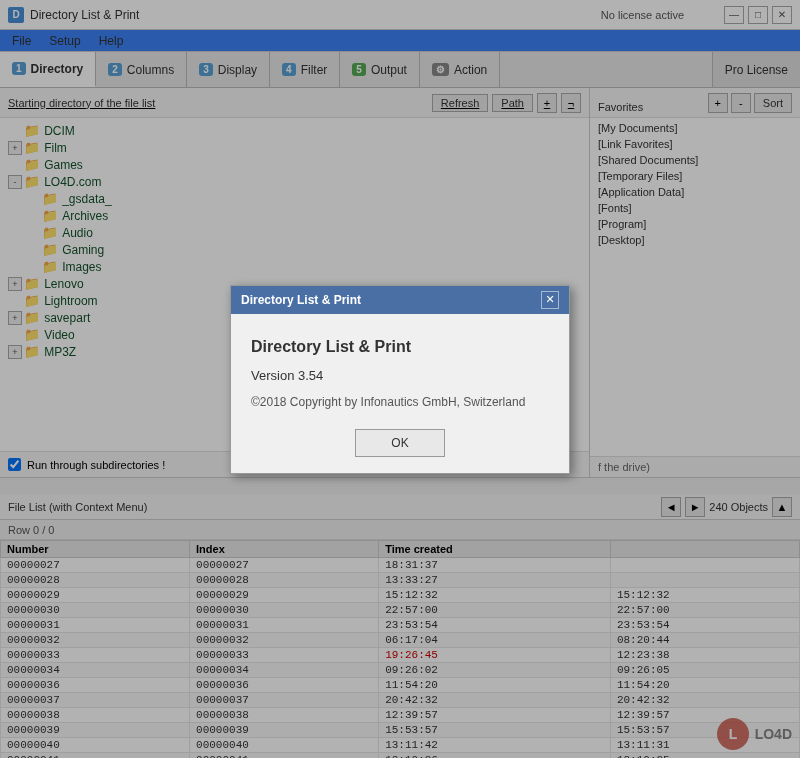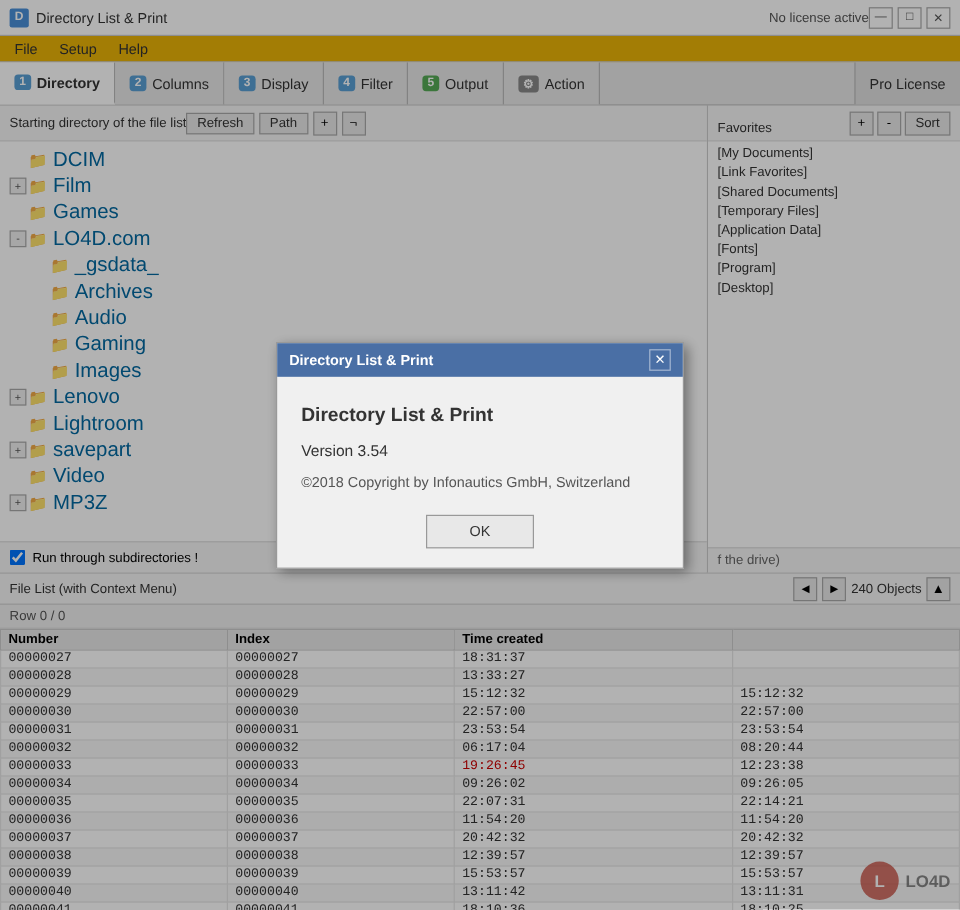--- a/index.html
+++ b/index.html
@@ -60,21 +60,21 @@
       justify-content: center;
       color: #555;
     }
     .no-license {
       font-size: 11px;
       color: #555;
     }
 
     
     .menu-bar {
-      background: #eab308;
+      background: #3b82f6;
       border-bottom: 1px solid #ccc;
       height: 22px;
       display: flex;
       align-items: center;
       padding: 0 4px;
       gap: 2px;
     }
     .menu-item {
       padding: 2px 8px;
       cursor: pointer;
@@ -142,21 +142,23 @@
       flex-direction: column;
       border-right: 1px solid #ccc;
     }
 
     .dir-header {
       background: #f5f5f5;
       border-bottom: 1px solid #ddd;
       padding: 4px 8px;
       display: flex;
       align-items: center;
+      justify-content: space-between;
       height: 30px;
+      text-decoration: underline;
     }
     .dir-header-label {
       font-size: 11px;
       color: #333;
     }
     .dir-controls {
       display: flex;
       align-items: center;
       gap: 4px;
     }
@@ -211,21 +213,21 @@
     .tree-toggle-spacer {
       width: 14px;
       display: inline-block;
       margin-right: 2px;
     }
     .folder-icon {
       color: #f0c040;
       margin-right: 4px;
       font-size: 13px;
     }
-    .tree-label { font-size: 17px; color: #0369a1; }
+    .tree-label { font-size: 12px; color: #14532d; }
 
     .checkbox-row {
       padding: 6px 8px;
       background: #f5f5f5;
       border-top: 1px solid #ddd;
       display: flex;
       align-items: center;
       gap: 6px;
       font-size: 11px;
     }
@@ -278,20 +280,21 @@
       overflow: hidden;
     }
     .file-list-header {
       background: #f5f5f5;
       border-bottom: 1px solid #ccc;
       padding: 4px 8px;
       display: flex;
       align-items: center;
       justify-content: space-between;
       height: 26px;
+      margin-top: 16px;
     }
     .file-list-label { font-size: 11px; color: #333; }
     .file-list-controls { display: flex; align-items: center; gap: 4px; }
     .objects-count { font-size: 11px; color: #333; }
 
     .row-info-bar {
       background: #f0f0f0;
       border-bottom: 1px solid #ddd;
       padding: 2px 8px;
       font-size: 11px;
@@ -432,21 +435,21 @@
     ::-webkit-scrollbar-thumb { background: #b0b0b0; border: 1px solid #999; }
   </style>
 </head>
 <body>
 
 <div class="title-bar">
   <div class="title-bar-left">
     <div class="app-icon">D</div>
     <span class="title-text">Directory List &amp; Print</span>
   </div>
-  <div style="display:flex;align-items:center;justify-content:center;">
+  <div style="display:flex;align-items:center;gap:40px;justify-content:center;">
     <span class="no-license">No license active</span>
     <div class="title-bar-controls">
       <button class="title-btn">—</button>
       <button class="title-btn">□</button>
       <button class="title-btn close">✕</button>
     </div>
   </div>
 </div>
 
 <div class="menu-bar">
@@ -687,26 +690,20 @@
               <td><span class="time-red">19:26:45</span></td>
               <td>12:23:38</td>
             </tr>
             <tr>
               <td>00000034</td>
               <td>00000034</td>
               <td>09:26:02</td>
               <td>09:26:05</td>
             </tr>
             <tr>
-              <td>00000035</td>
-              <td>00000035</td>
-              <td>22:07:31</td>
-              <td>22:14:21</td>
-            </tr>
-            <tr>
               <td>00000036</td>
               <td>00000036</td>
               <td>11:54:20</td>
               <td>11:54:20</td>
             </tr>
             <tr>
               <td>00000037</td>
               <td>00000037</td>
               <td>20:42:32</td>
               <td>20:42:32</td>

